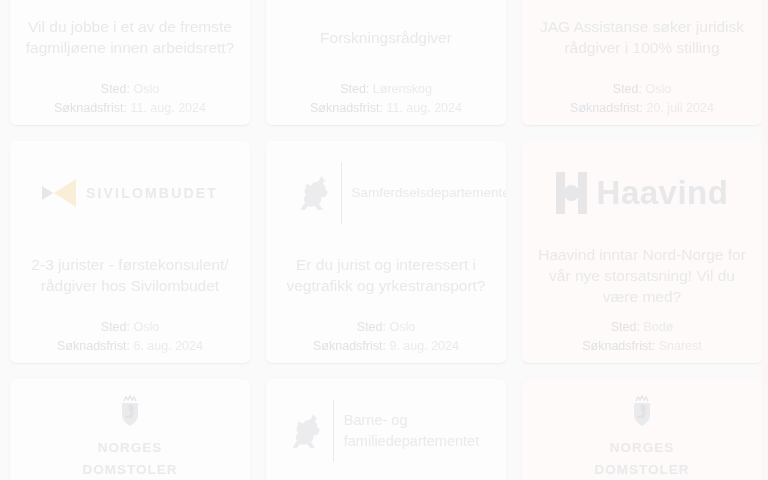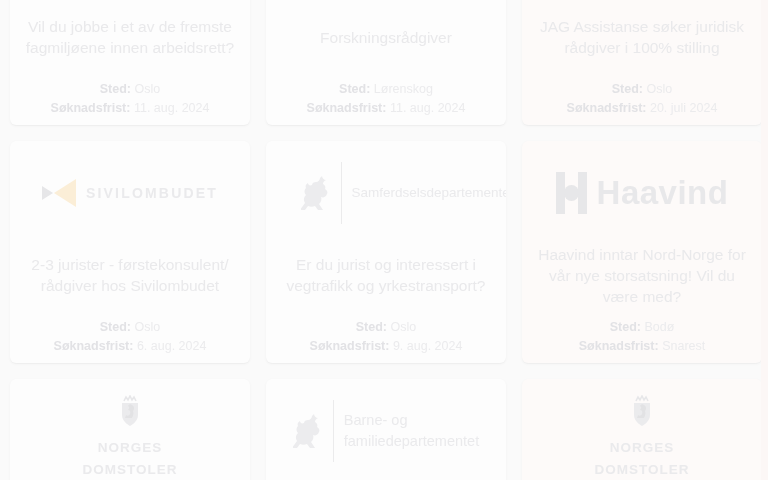--- a/index.html
+++ b/index.html
@@ -31,21 +31,21 @@
     min-height:64px;margin:0 8px;flex:0 0 auto;
     display:flex;align-items:center;justify-content:center;
     text-align:center;
     font-size:15.5px;line-height:21px;
     color:var(--title,#e9e9eb);
   }
   .spacer{flex:1 1 auto;}
   .meta{flex:0 0 auto;margin-bottom:10px;text-align:center;font-size:12.5px;}
   .meta-line{line-height:13px;color:var(--value,#ebebed);}
   .meta-line + .meta-line{margin-top:6px;}
-  .meta-label{font-weight:bold;color:var(--label,#e2e2e5);}
+  .meta-label{font-weight:normal;color:var(--label,#e2e2e5);}
   
   .sivil-mark{display:flex;align-items:center;position:relative;}
   .tri{display:block;width:0;height:0;}
   .tri-right{border-top:7px solid transparent;border-bottom:7px solid transparent;border-left:11px solid #e6e6e8;}
   .tri-left{border-top:14px solid transparent;border-bottom:14px solid transparent;border-right:22px solid var(--sivilombudet-orange,#fbeed7);margin-left:1px;}
   .sivil-text{
     font-weight:bold;font-size:14px;letter-spacing:2.2px;
     color:var(--logo-gray,#eaeaec);
   }
   

